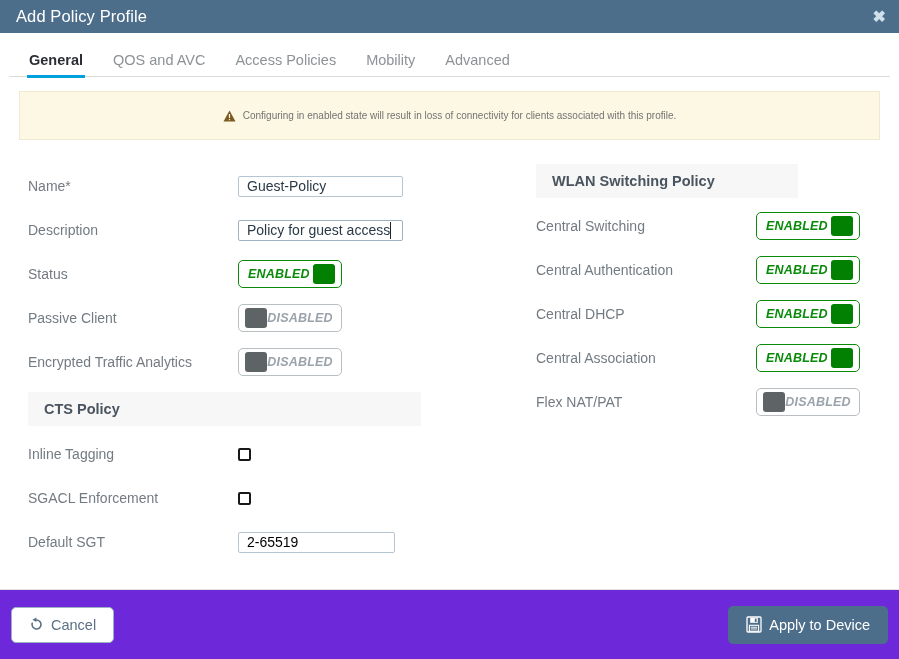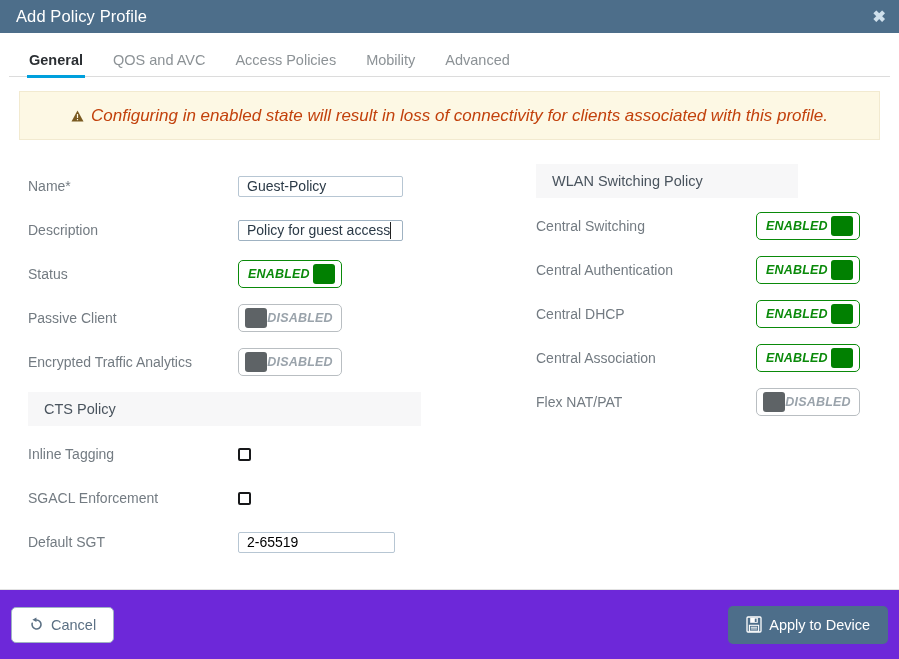--- a/index.html
+++ b/index.html
@@ -89,23 +89,22 @@
     gap: 7px;
   }
   .banner-icon {
     color: #7a5a21;
     font-size: 13px;
     line-height: 1;
     position: relative;
     top: 0px;
   }
   .banner-text {
-    color: #c2410c;
-    font-size: 17px;
-    font-style: italic;
+    color: #737373;
+    font-size: 10px;
   }
 
   
   .body {
     flex: 1 1 auto;
     display: flex;
     padding: 24px 0 0 0;
     min-height: 0;
   }
   .col {
@@ -205,21 +204,21 @@
     height: 34px;
     display: flex; align-items: center;
     padding-left: 16px;
     margin: 8px 0 6px 0;
     flex: 0 0 auto;
   }
   .section-head.left { width: 393px; margin-left: 0px; }
   .section-head.right { width: 262px; margin-left: 0px; margin-top: 0; }
   .section-head-title {
     font-size: 14.5px;
-    font-weight: normal;
+    font-weight: bold;
     color: #4a545e;
   }
 
   
   .checkbox {
     width: 13px; height: 13px;
     border: 2.2px solid #17181a;
     border-radius: 2px;
     background: #fff;
     cursor: pointer;

